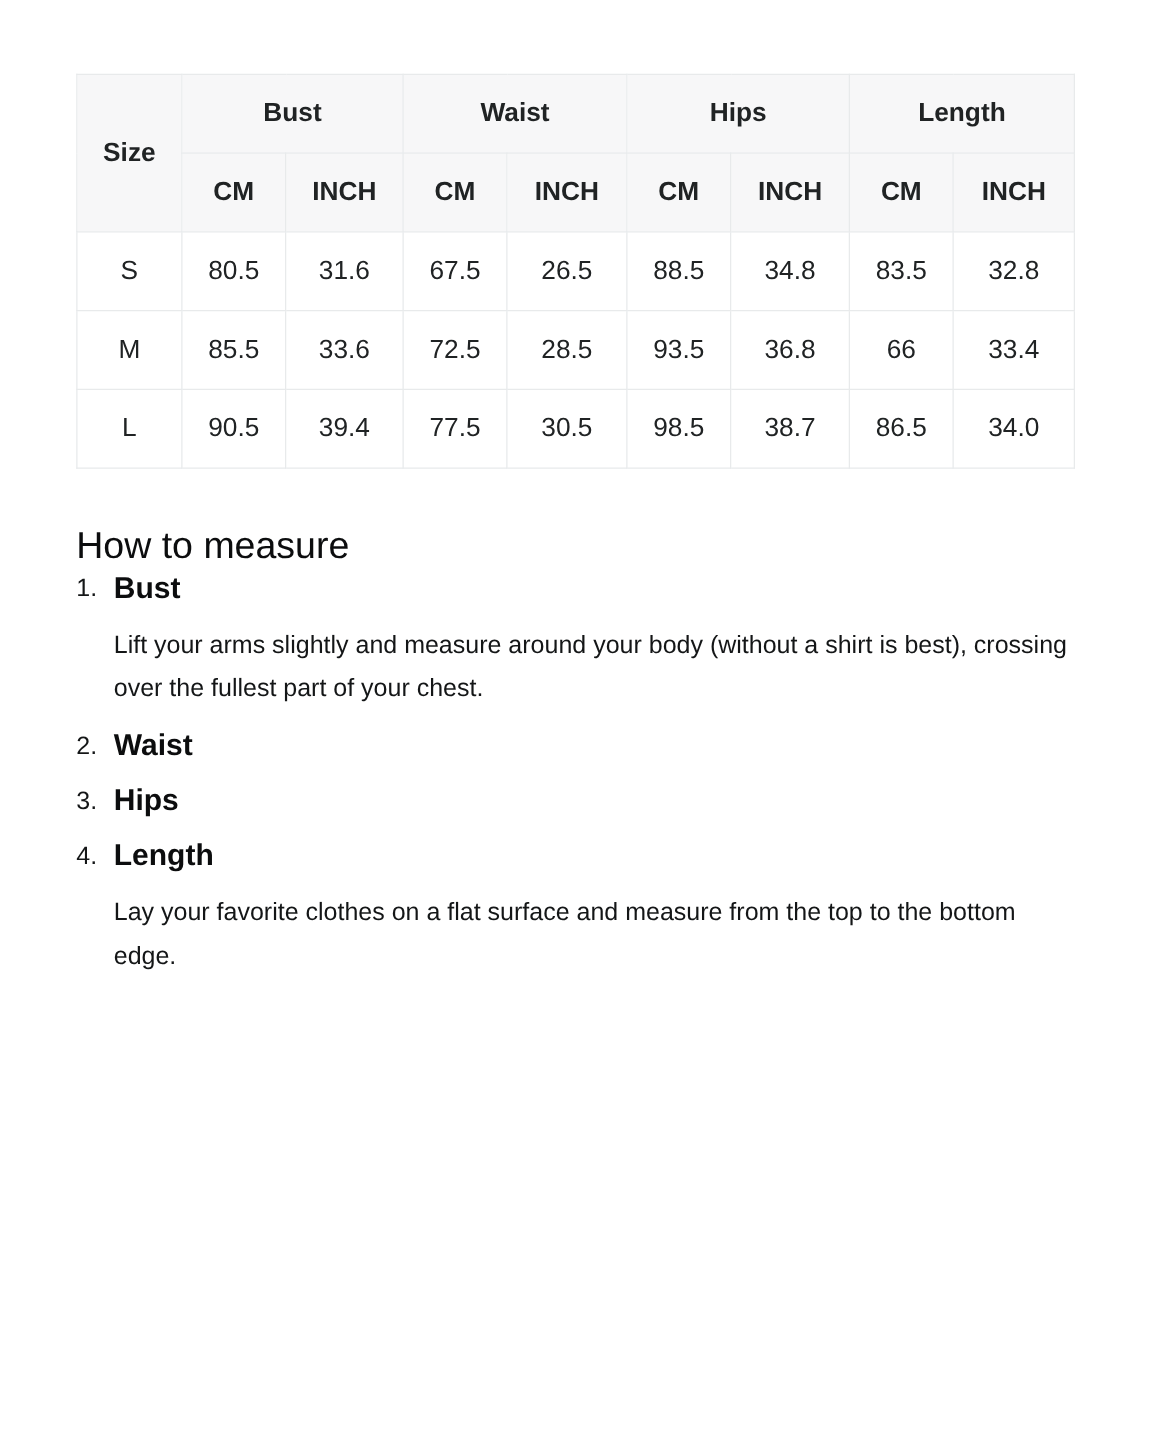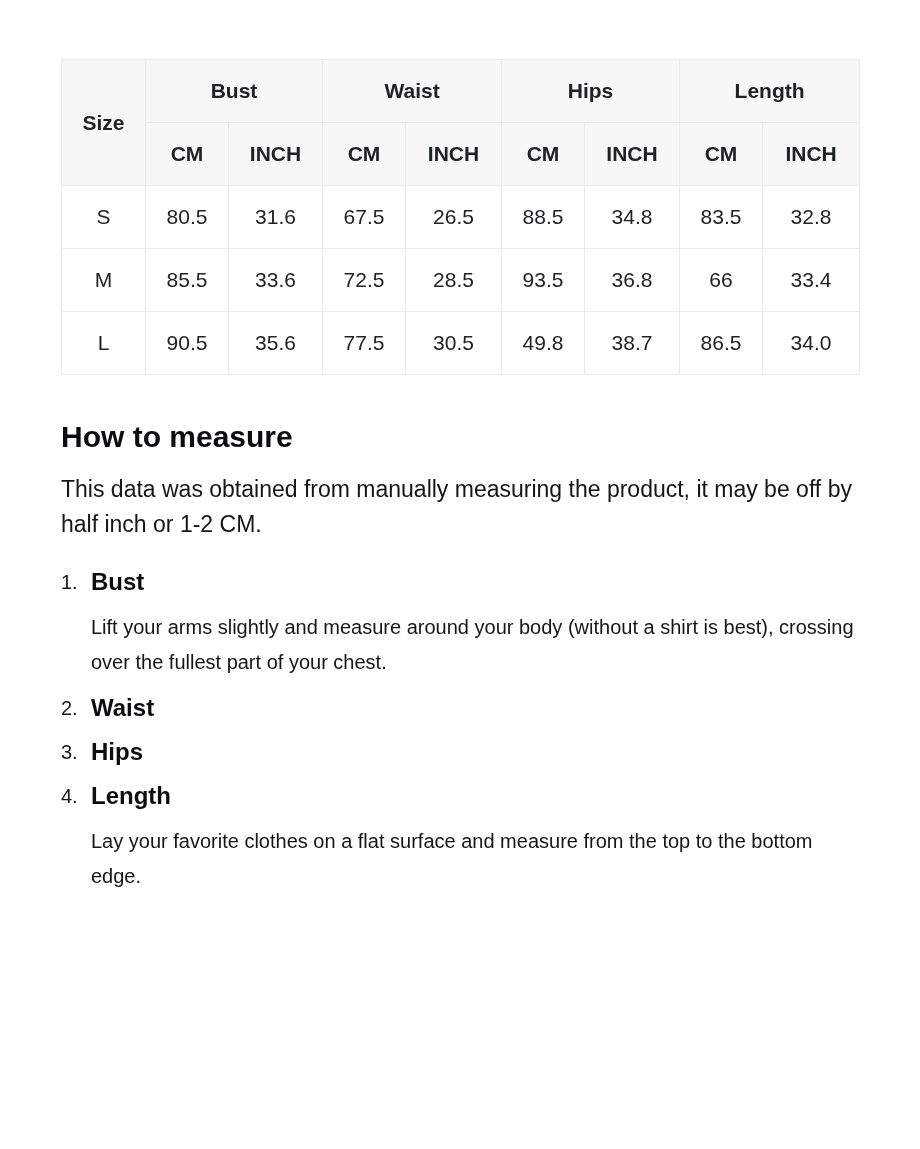--- a/index.html
+++ b/index.html
@@ -44,21 +44,21 @@
   .size-chart td {
     background: #ffffff;
     color: #202324;
     font-weight: normal;
   }
 
   
   .section-heading {
     font-size: 30px;
     line-height: 36px;
-    font-weight: bold;
+    font-weight: normal;
     color: #0c0d0e;
     margin: 44px 0 0 0;
   }
   .intro-text {
     font-size: 23px;
     line-height: 35px;
     margin: 17px 0 24px 0;
     max-width: 798px;
   }
   .measure-list {
@@ -150,34 +150,33 @@
         <td>72.5</td>
         <td>28.5</td>
         <td>93.5</td>
         <td>36.8</td>
         <td>66</td>
         <td>33.4</td>
       </tr>
       <tr>
         <td>L</td>
         <td>90.5</td>
-        <td>35.6</td>
+        <td>39.4</td>
         <td>77.5</td>
         <td>30.5</td>
-        <td>49.8</td>
+        <td>98.5</td>
         <td>38.7</td>
         <td>86.5</td>
         <td>34.0</td>
       </tr>
     </tbody>
   </table>
 
   <h2 class="section-heading">How to measure</h2>
 
-  <p class="intro-text">This data was obtained from manually measuring the product, it may be off by half inch or 1-2 CM.</p>
 
   <ol class="measure-list">
     <li class="measure-item">
       <span class="item-number">1.</span>
       <div class="item-content">
         <div class="item-term">Bust</div>
         <p class="item-desc">Lift your arms slightly and measure around your body (without a shirt is best), crossing over the fullest part of your chest.</p>
       </div>
     </li>
     <li class="measure-item">

